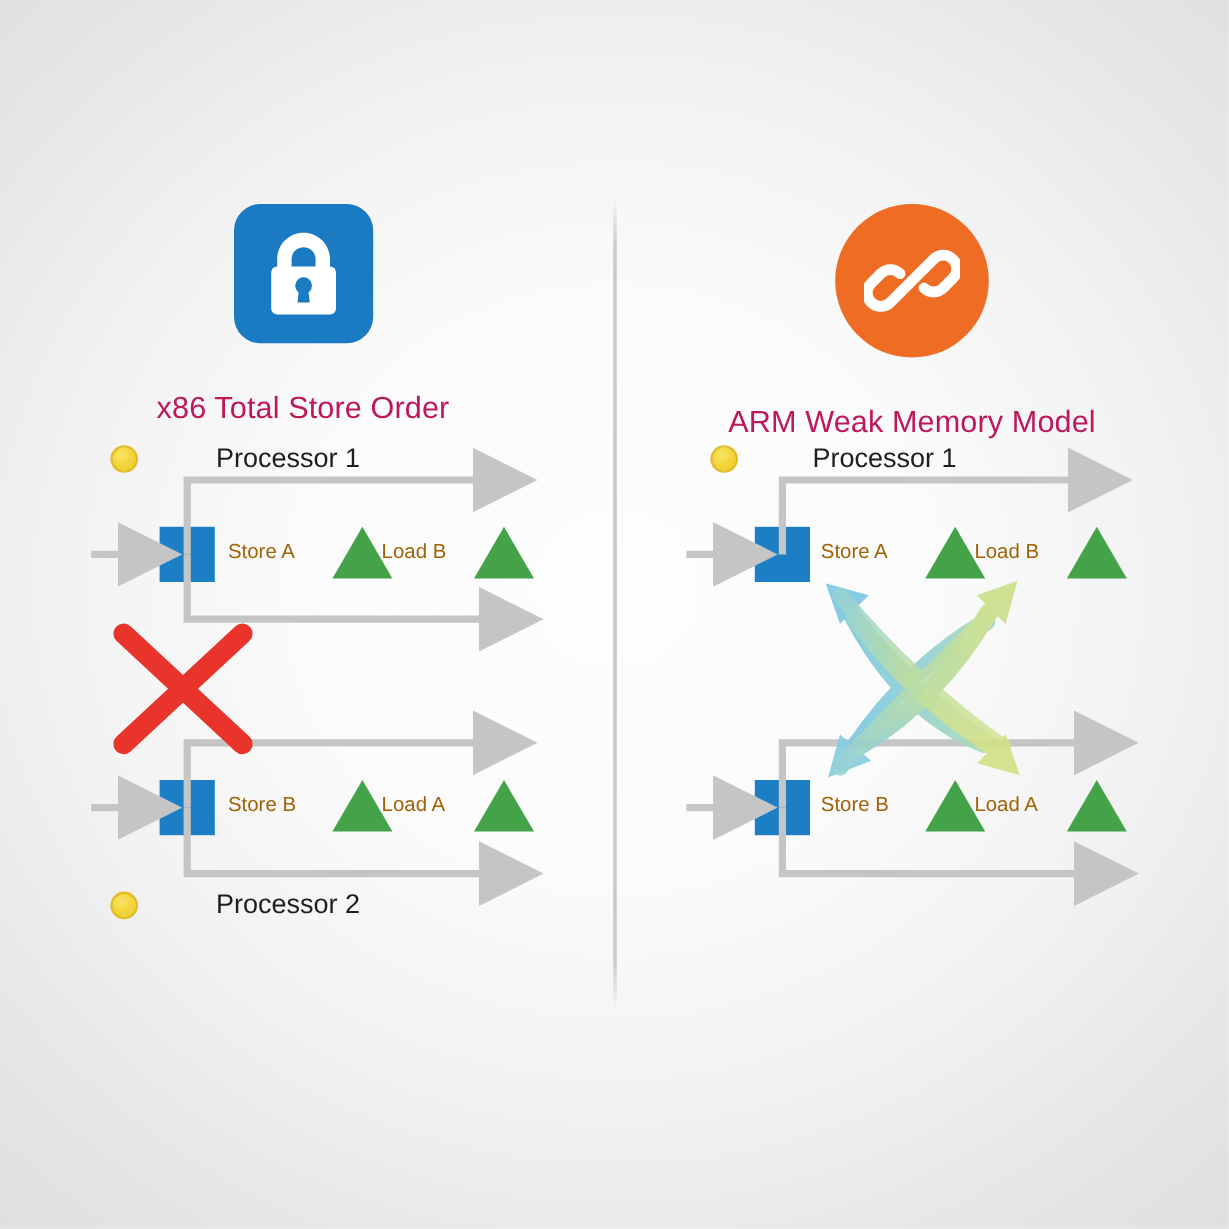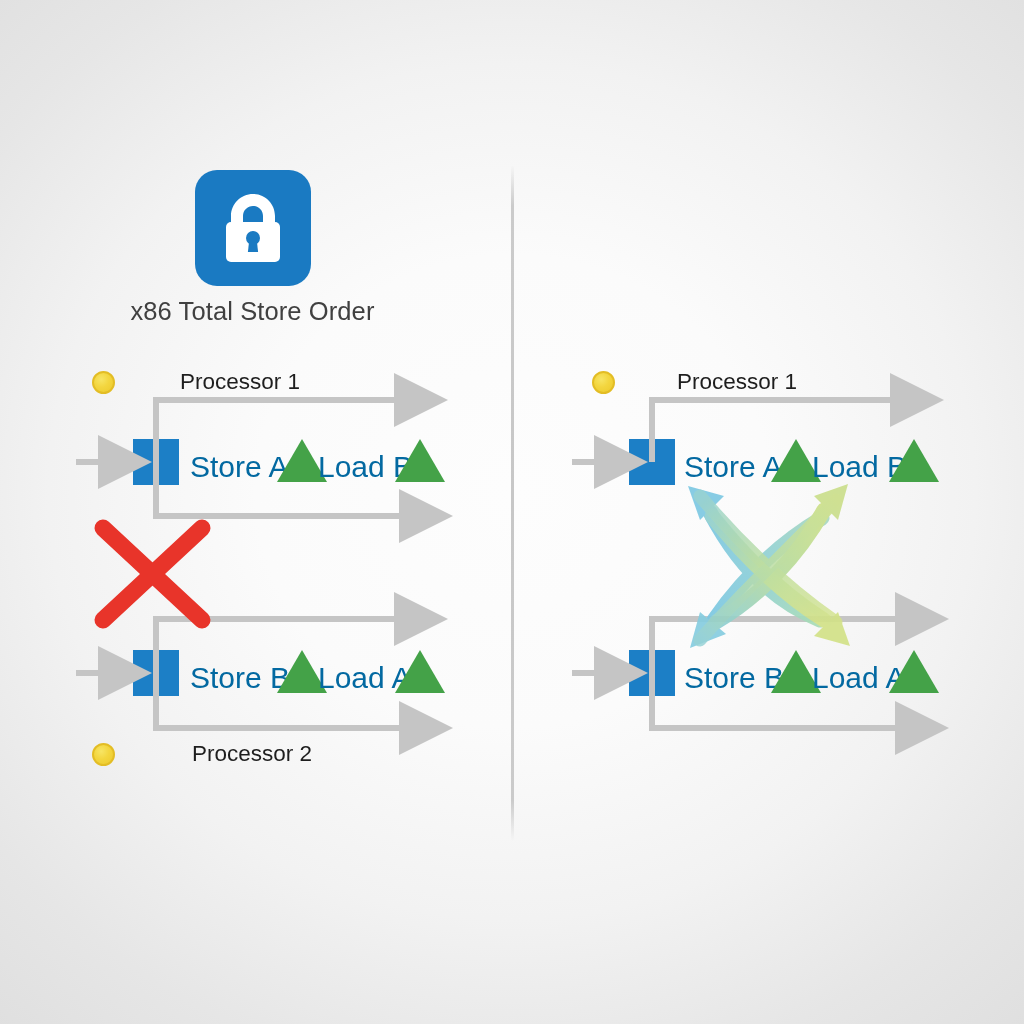--- a/index.html
+++ b/index.html
@@ -64,23 +64,23 @@
     width: 128px;
     height: 128px;
     margin: 0 auto;
     border-radius: 50%;
     background: #ef6c24;
     display: flex;
     align-items: center;
     justify-content: center;
   }
   .panel-title {
-    margin-top: 11px;
+    margin-top: 40px;
     font-size: 25.5px;
-    color: #404040;
+    color: #be185d;
     letter-spacing: 0.1px;
     white-space: nowrap;
   }
 
   
   .proc-label {
     position: absolute;
     font-size: 22.5px;
     color: #1e1e1e;
     white-space: nowrap;
@@ -97,22 +97,22 @@
   }
 
   .op-square {
     position: absolute;
     width: 46px;
     height: 46px;
     background: #1c7fc6;
   }
   .op-text {
     position: absolute;
-    font-size: 30px;
-    color: #0369a1;
+    font-size: 17px;
+    color: #a16207;
     white-space: nowrap;
   }
   .tri {
     position: absolute;
     width: 0;
     height: 0;
     border-left: 25px solid transparent;
     border-right: 25px solid transparent;
     border-bottom: 43px solid #44a248;
   }
@@ -138,38 +138,50 @@
       <svg width="72" height="76" viewBox="0 0 72 76" aria-hidden="true">
         <path d="M36 4c-12.2 0-22 9.8-22 22v12h12V26c0-5.6 4.4-10 10-10s10 4.4 10 10v12h12V26C58 13.8 48.2 4 36 4z" fill="#ffffff"></path>
         <rect x="9" y="32" width="54" height="40" rx="5" fill="#ffffff"></rect>
         <circle cx="36" cy="48" r="7" fill="#1a7ac2"></circle>
         <path d="M32.5 48h7l1.6 14h-10.2z" fill="#1a7ac2"></path>
       </svg>
     </div>
     <div class="panel-title">x86 Total Store Order</div>
   </div>
 
+  <div class="panel-head right">
+    <div class="badge-link">
+      <svg width="80" height="80" viewBox="0 0 80 80" aria-hidden="true">
+        <g stroke="#ffffff" stroke-width="9" stroke-linecap="round" fill="none">
+          <path d="M30 50 L22 58 a11.3 11.3 0 0 1-16-16 L14 34 a11.3 11.3 0 0 1 16 0"></path>
+          <path d="M50 30 L58 22 a11.3 11.3 0 0 1 16 16 L66 46 a11.3 11.3 0 0 1-16 0"></path>
+          <path d="M30 50 L50 30"></path>
+        </g>
+      </svg>
+    </div>
+    <div class="panel-title">ARM Weak Memory Model</div>
+  </div>
 
   <div class="dot" style="left:92px; top:371px;"></div>
   <div class="proc-label" style="left:144px; top:369px;">Processor 1</div>
 
   <div class="op-square" style="left:133px; top:439px;"></div>
   <div class="op-text" style="left:190px; top:450px;">Store A</div>
   <div class="tri" style="left:277px; top:439px;"></div>
   <div class="op-text" style="left:318px; top:450px;">Load B</div>
   <div class="tri" style="left:395px; top:439px;"></div>
 
   <div class="op-square" style="left:133px; top:650px;"></div>
   <div class="op-text" style="left:190px; top:661px;">Store B</div>
   <div class="tri" style="left:277px; top:650px;"></div>
   <div class="op-text" style="left:318px; top:661px;">Load A</div>
   <div class="tri" style="left:395px; top:650px;"></div>
 
   <div class="dot" style="left:92px; top:743px;"></div>
-  <div class="proc-label" style="left:156px; top:741px;text-align:right;">Processor 2</div>
+  <div class="proc-label" style="left:144px; top:741px;text-align:right;">Processor 2</div>
 
   <div class="dot" style="left:592px; top:371px;"></div>
   <div class="proc-label" style="left:641px; top:369px;">Processor 1</div>
 
   <div class="op-square" style="left:629px; top:439px;"></div>
   <div class="op-text" style="left:684px; top:450px;">Store A</div>
   <div class="tri" style="left:771px; top:439px;"></div>
   <div class="op-text" style="left:812px; top:450px;">Load B</div>
   <div class="tri" style="left:889px; top:439px;"></div>
 

